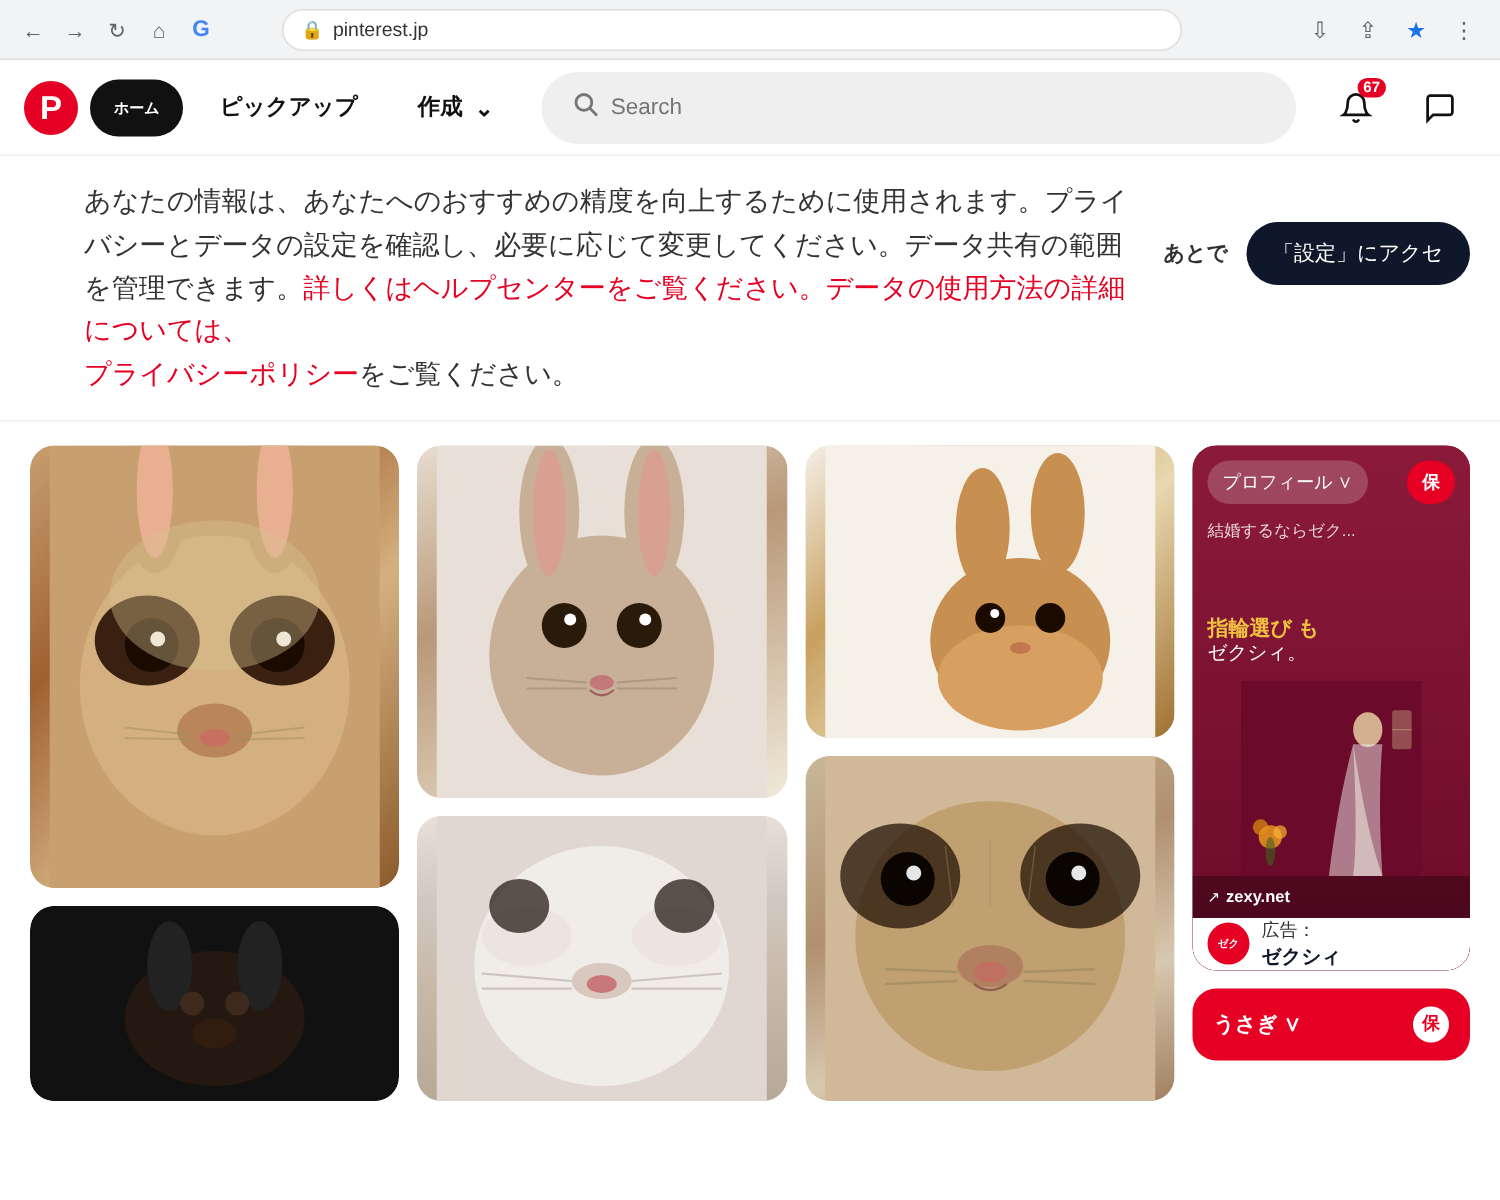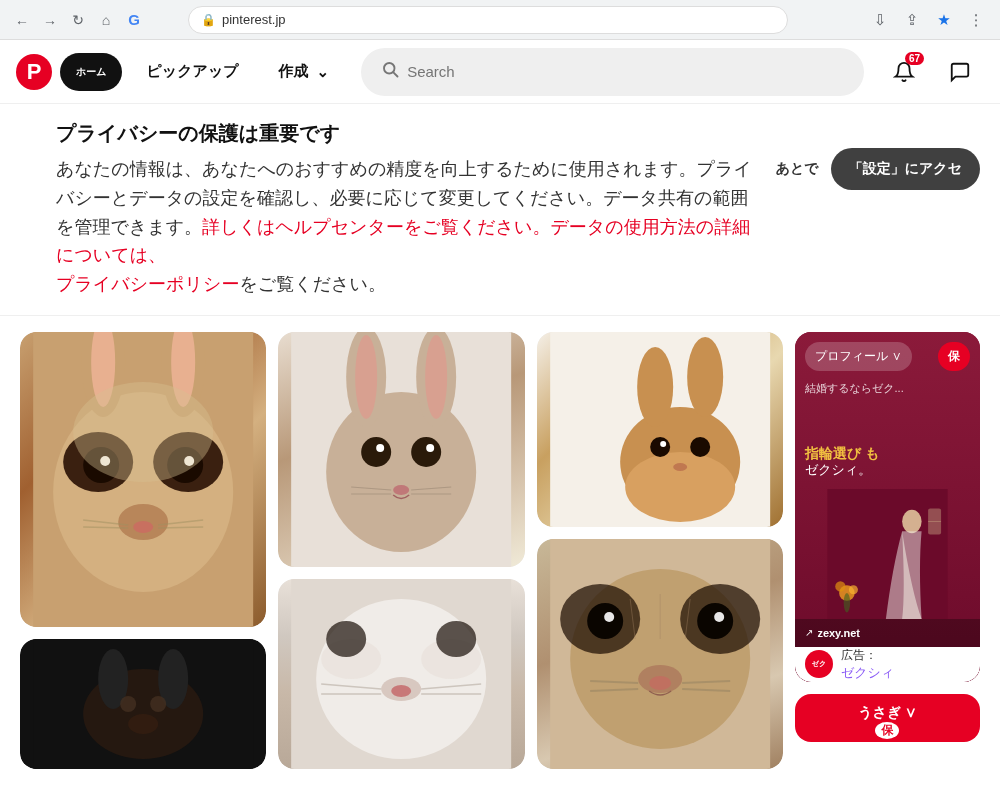--- a/index.html
+++ b/index.html
@@ -118,22 +118,22 @@
       font-size: 18px; color: #333; line-height: 1.6; max-width: 720px;
     }
     .privacy-body a { color: #e60023; text-decoration: none; }
     .privacy-right {
       display: flex; align-items: center; gap: 12px; flex-shrink: 0; padding-top: 28px;
     }
     .privacy-later {
       font-size: 14px; color: #333; font-weight: 600;
     }
     .privacy-cta-btn {
-      background: #404040; color: #fff; border: none; border-radius: 24px;
-      padding: 12px 18px; font-size: 14px; font-weight: 700; cursor: pointer;
+      background: #0f172a; color: #fff; border: none; border-radius: 24px;
+      padding: 12px 18px; font-size: 14px; font-weight: 400; cursor: pointer;
       white-space: nowrap;
     }
 
     
     .pins-area {
       display: flex;
       padding: 16px 20px;
       gap: 12px;
       height: calc(800px - 40px - 64px - 110px);
       overflow: hidden;
@@ -276,35 +276,34 @@
     }
 
     .zexy-logo {
       width: 28px; height: 28px; border-radius: 50%;
       background: #e60023;
       display: flex; align-items: center; justify-content: center;
       font-size: 8px; color: #fff; font-weight: bold;
     }
 
     .ad-info-text { font-size: 12px; color: #333; }
-    .ad-info-name { font-size: 13px; font-weight: 400; color: #8b5cf6; }
+    .ad-info-name { font-size: 13px; font-weight: 700; color: #0f172a; }
 
     .category-card {
       background: #e60023;
       border-radius: 16px;
       padding: 10px 14px;
       color: #fff;
       font-size: 14px;
       font-weight: 700;
       display: flex;
       align-items: center;
       justify-content: space-between;
       cursor: pointer;
       height: 48px;
-      flex-direction: column;
     }
   </style>
 </head>
 <body>
 
 <div class="browser-bar">
   <button class="nav-btn">←</button>
   <button class="nav-btn">→</button>
   <button class="nav-btn">↻</button>
   <button class="nav-btn">⌂</button>
@@ -364,21 +363,20 @@
     <button class="message-btn">
       <svg width="22" height="22" viewBox="0 0 24 24" fill="none" stroke="#111" stroke-width="2" stroke-linecap="round">
         <path d="M21 15a2 2 0 0 1-2 2H7l-4 4V5a2 2 0 0 1 2-2h14a2 2 0 0 1 2 2z"></path>
       </svg>
     </button>
   </div>
 </div>
 
 <div class="privacy-banner">
   <div class="privacy-text-block">
-    <div class="privacy-title">プライバシーの保護は重要です</div>
     <div class="privacy-body">
       あなたの情報は、あなたへのおすすめの精度を向上するために使用されます。プライバシーとデータの設定を確認し、必要に応じて変更してください。データ共有の範囲を管理できます。<a href="#">詳しくはヘルプセンターをご覧ください。</a><a href="#">データの使用方法の詳細については、</a><br><a href="#">プライバシーポリシー</a>をご覧ください。
     </div>
   </div>
   <div class="privacy-right">
     <span class="privacy-later">あとで</span>
     <button class="privacy-cta-btn">「設定」にアクセ</button>
   </div>
 </div>
 

